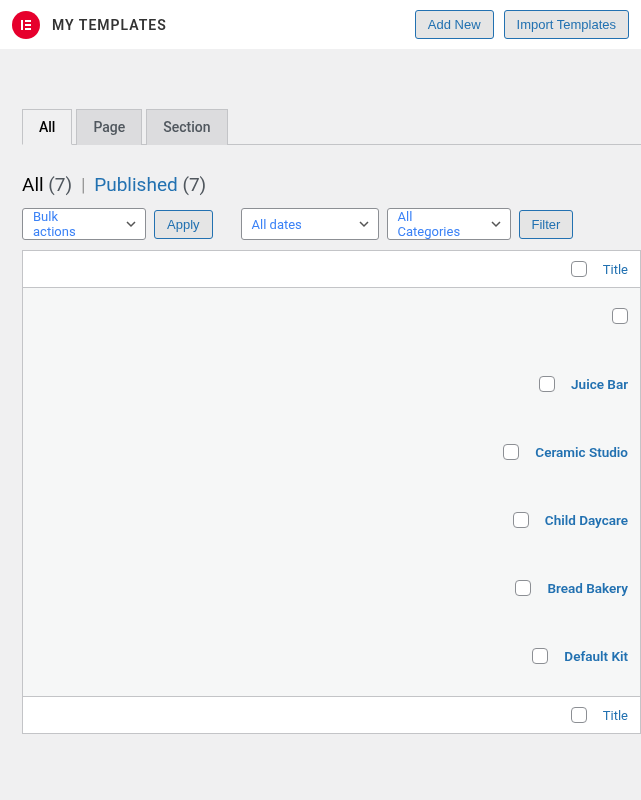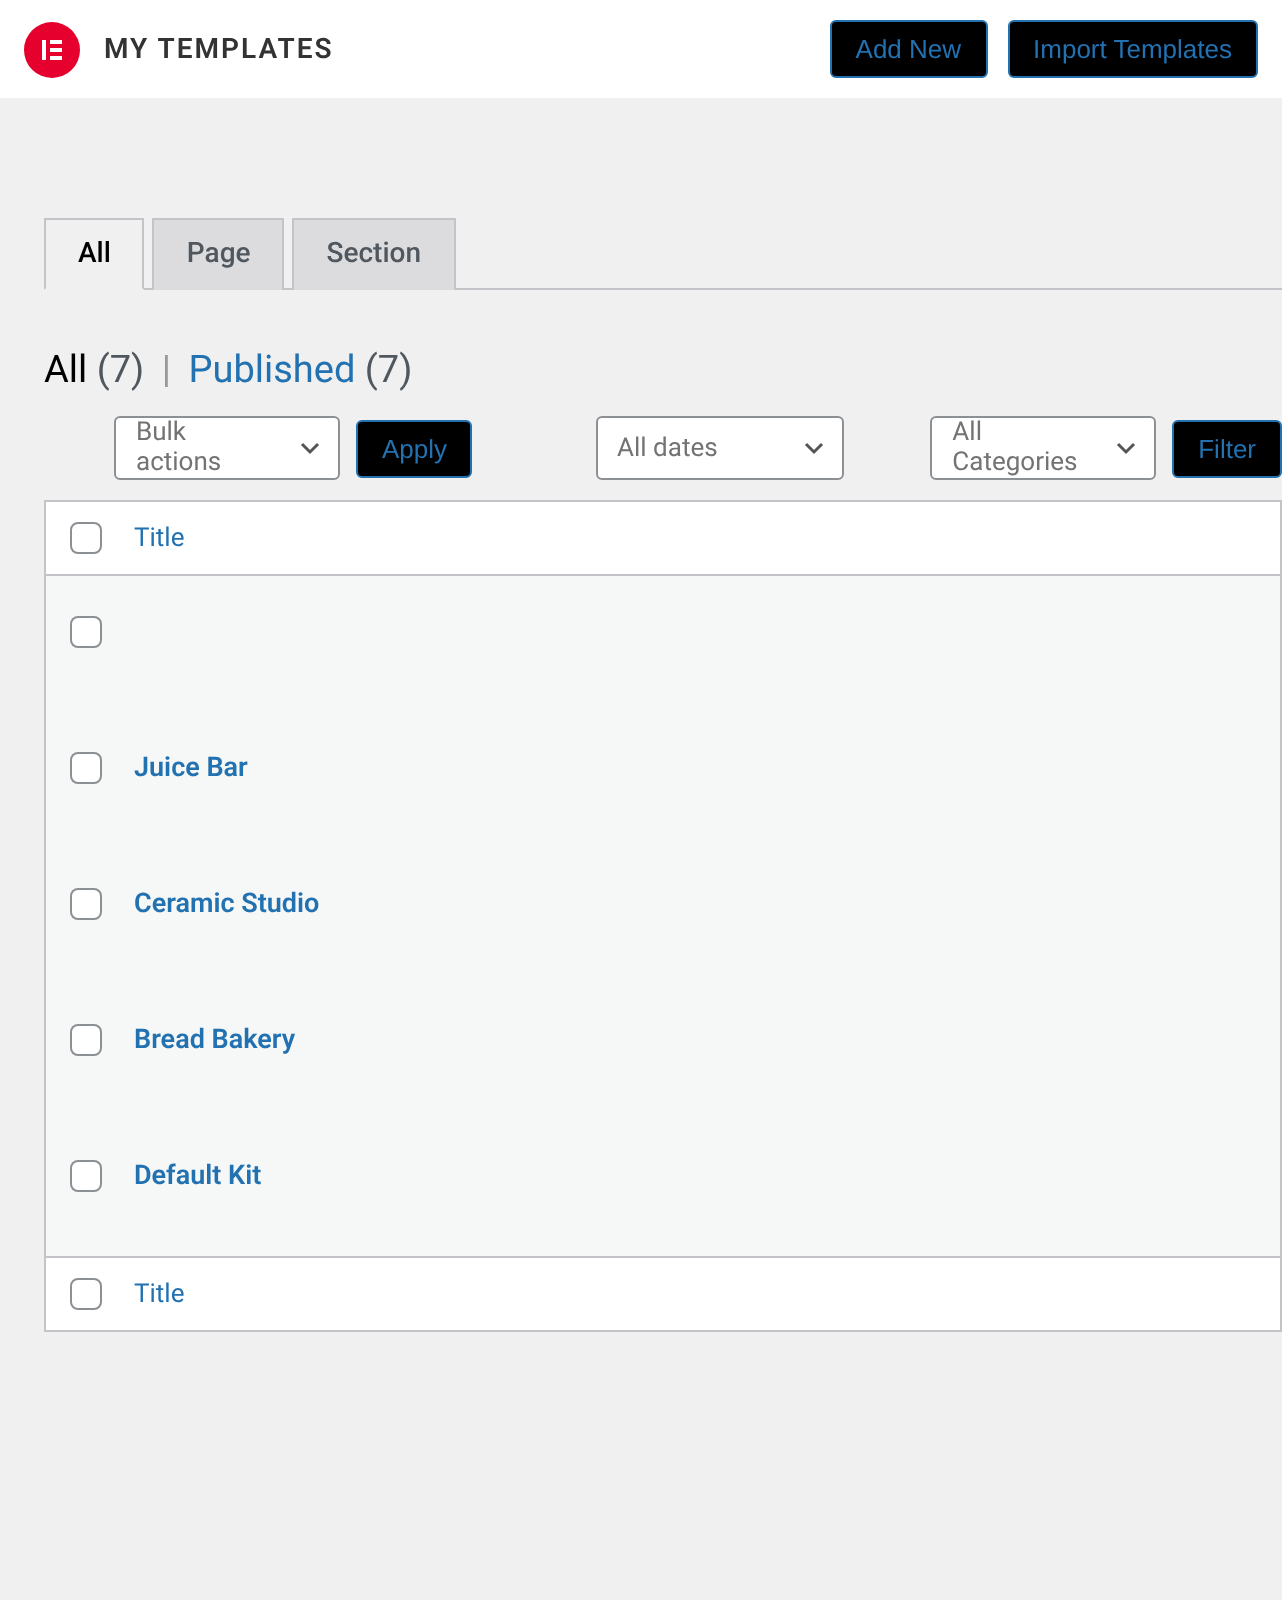--- a/index.html
+++ b/index.html
@@ -34,21 +34,21 @@
     font-weight: 600;
     letter-spacing: 1px;
     color: #333;
     margin-right: auto;
     padding-left: 2px;
     text-transform: uppercase;
   }
   .btn-outline {
     border: 1px solid #2271b1;
     color: #2271b1;
-    background: #000000;
+    background: #e5e5e5;
     padding: 6px 12px;
     border-radius: 3px;
     font-size: 13px;
     cursor: pointer;
     font-weight: 500;
   }
   .content {
     padding: 60px 0 0 22px;
   }
   .tabs {
@@ -87,47 +87,47 @@
     align-items: center;
     margin-bottom: 10px;
   }
   .select {
     border: 1px solid #8c8f94;
     background: #fff;
     border-radius: 3px;
     padding: 0 44px 0 10px;
     height: 32px;
     font-size: 13px;
-    color: #737373;
+    color: #3b82f6;
     display: flex;
     align-items: center;
     position: relative;
     cursor: pointer;
     min-width: 0;
-    margin-left: 35px;
   }
   .select .chev {
     position: absolute;
     right: 8px;
     top: 50%;
     transform: translateY(-50%);
     pointer-events: none;
   }
   .chev svg { display: block; }
   .gap { width: 12px; }
   .table {
     border: 1px solid #c3c4c7;
     background: #fff;
   }
   .trow {
     display: flex;
     align-items: center;
     padding: 14px 12px;
     border-bottom: 1px solid #eee;
     min-height: 44px;
+    justify-content: flex-end;
   }
   .trow.header, .trow.footer {
     background: #fff;
     padding: 10px 12px;
     min-height: auto;
   }
   .trow.header { border-bottom: 1px solid #c3c4c7; }
   .trow.footer { border-bottom: none; border-top: 1px solid #c3c4c7; }
   .trow.body {
     background: #f6f7f7;
@@ -235,20 +235,24 @@
     <div class="trow body">
       <div class="cb"></div>
       <div class="col-title">Juice Bar</div>
     </div>
     <div class="trow body">
       <div class="cb"></div>
       <div class="col-title">Ceramic Studio</div>
     </div>
     <div class="trow body">
       <div class="cb"></div>
+      <div class="col-title">Child Daycare</div>
+    </div>
+    <div class="trow body">
+      <div class="cb"></div>
       <div class="col-title">Bread Bakery</div>
     </div>
     <div class="trow body">
       <div class="cb"></div>
       <div class="col-title">Default Kit</div>
     </div>
 
     <div class="trow footer">
       <div class="cb"></div>
       <div class="col-title">Title</div>

